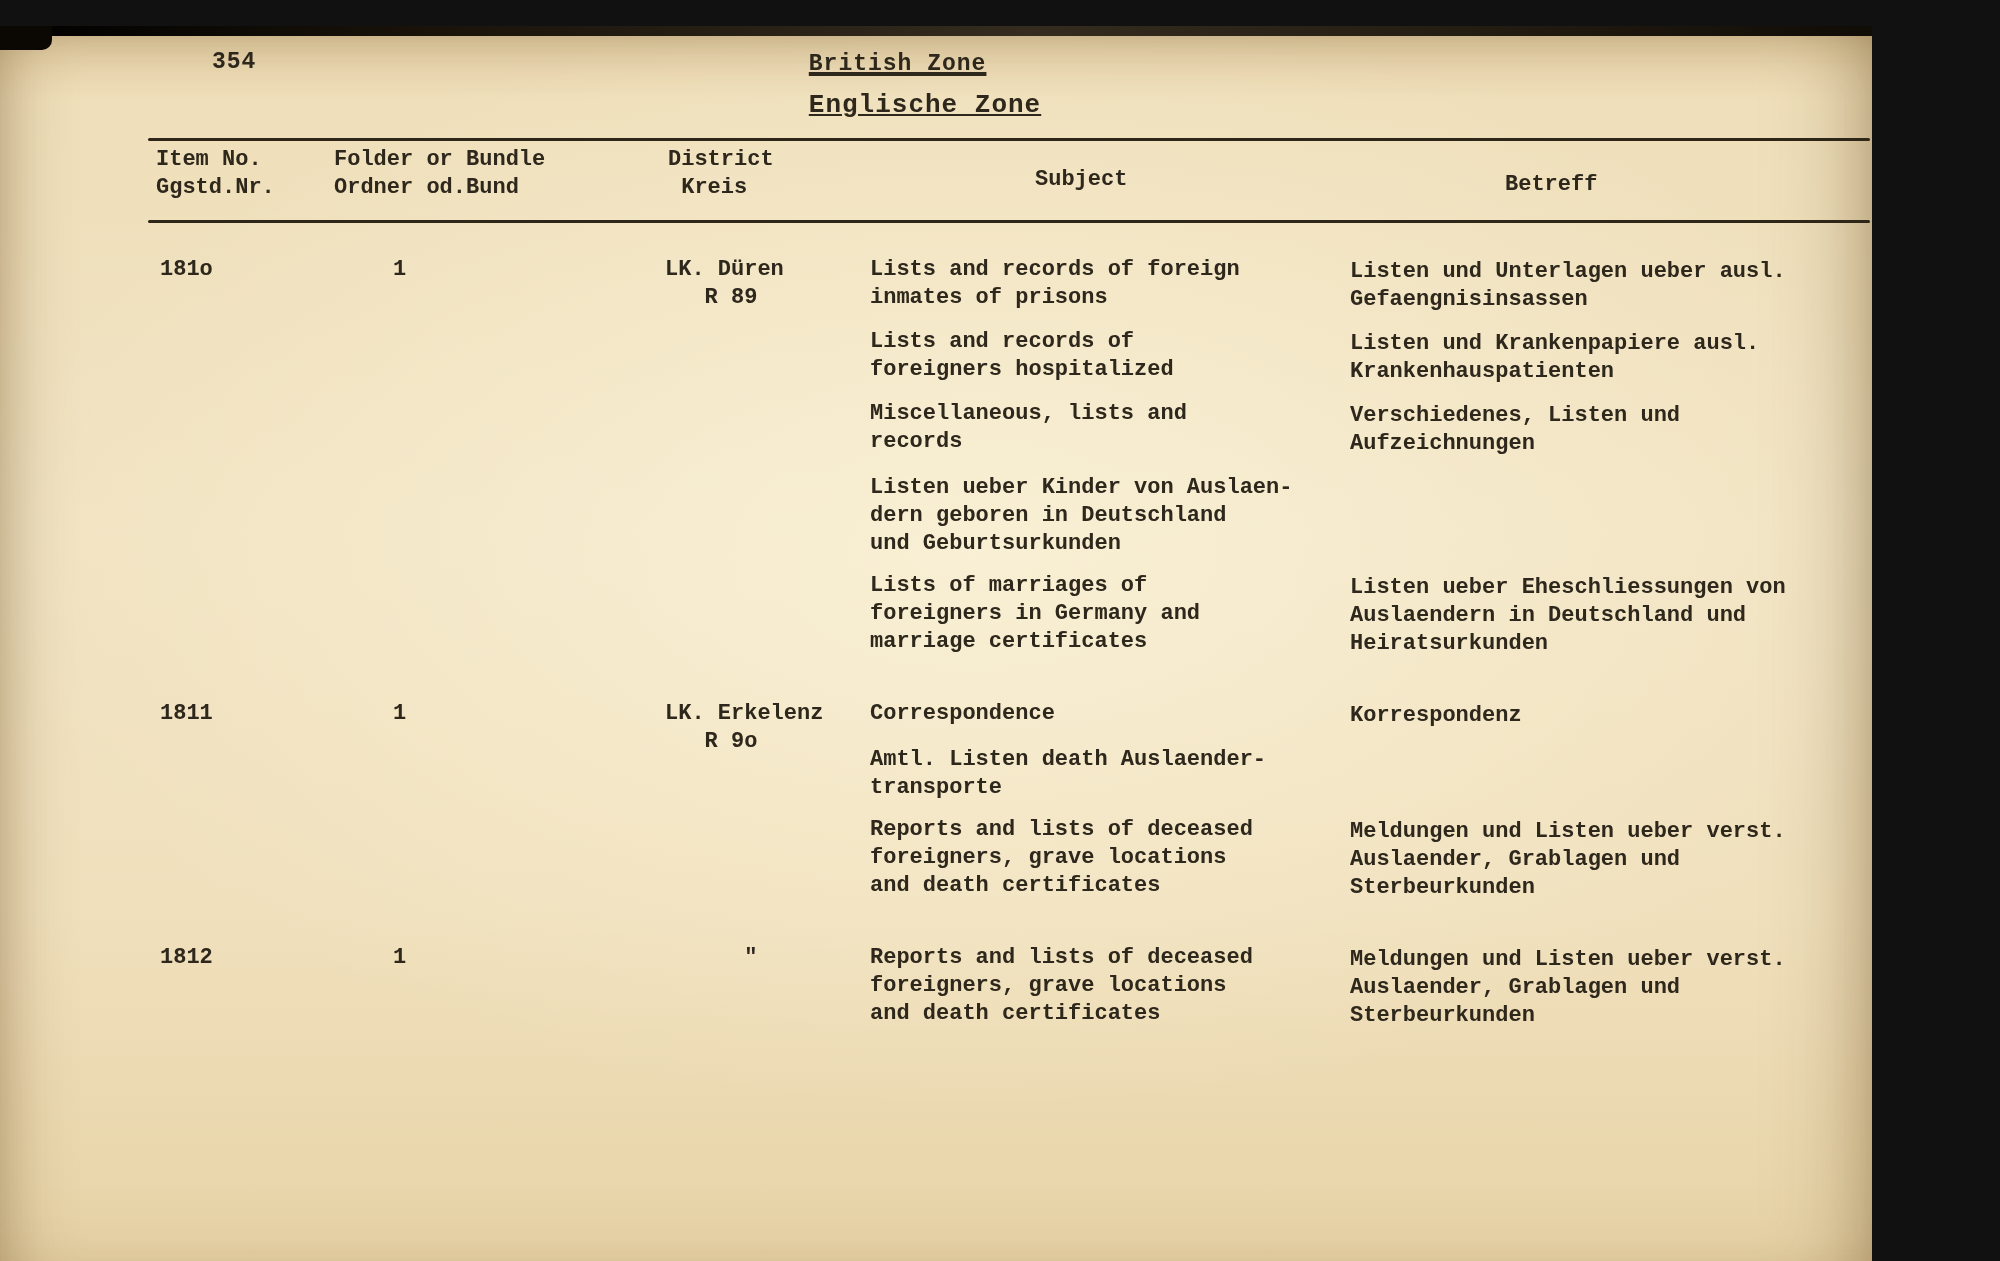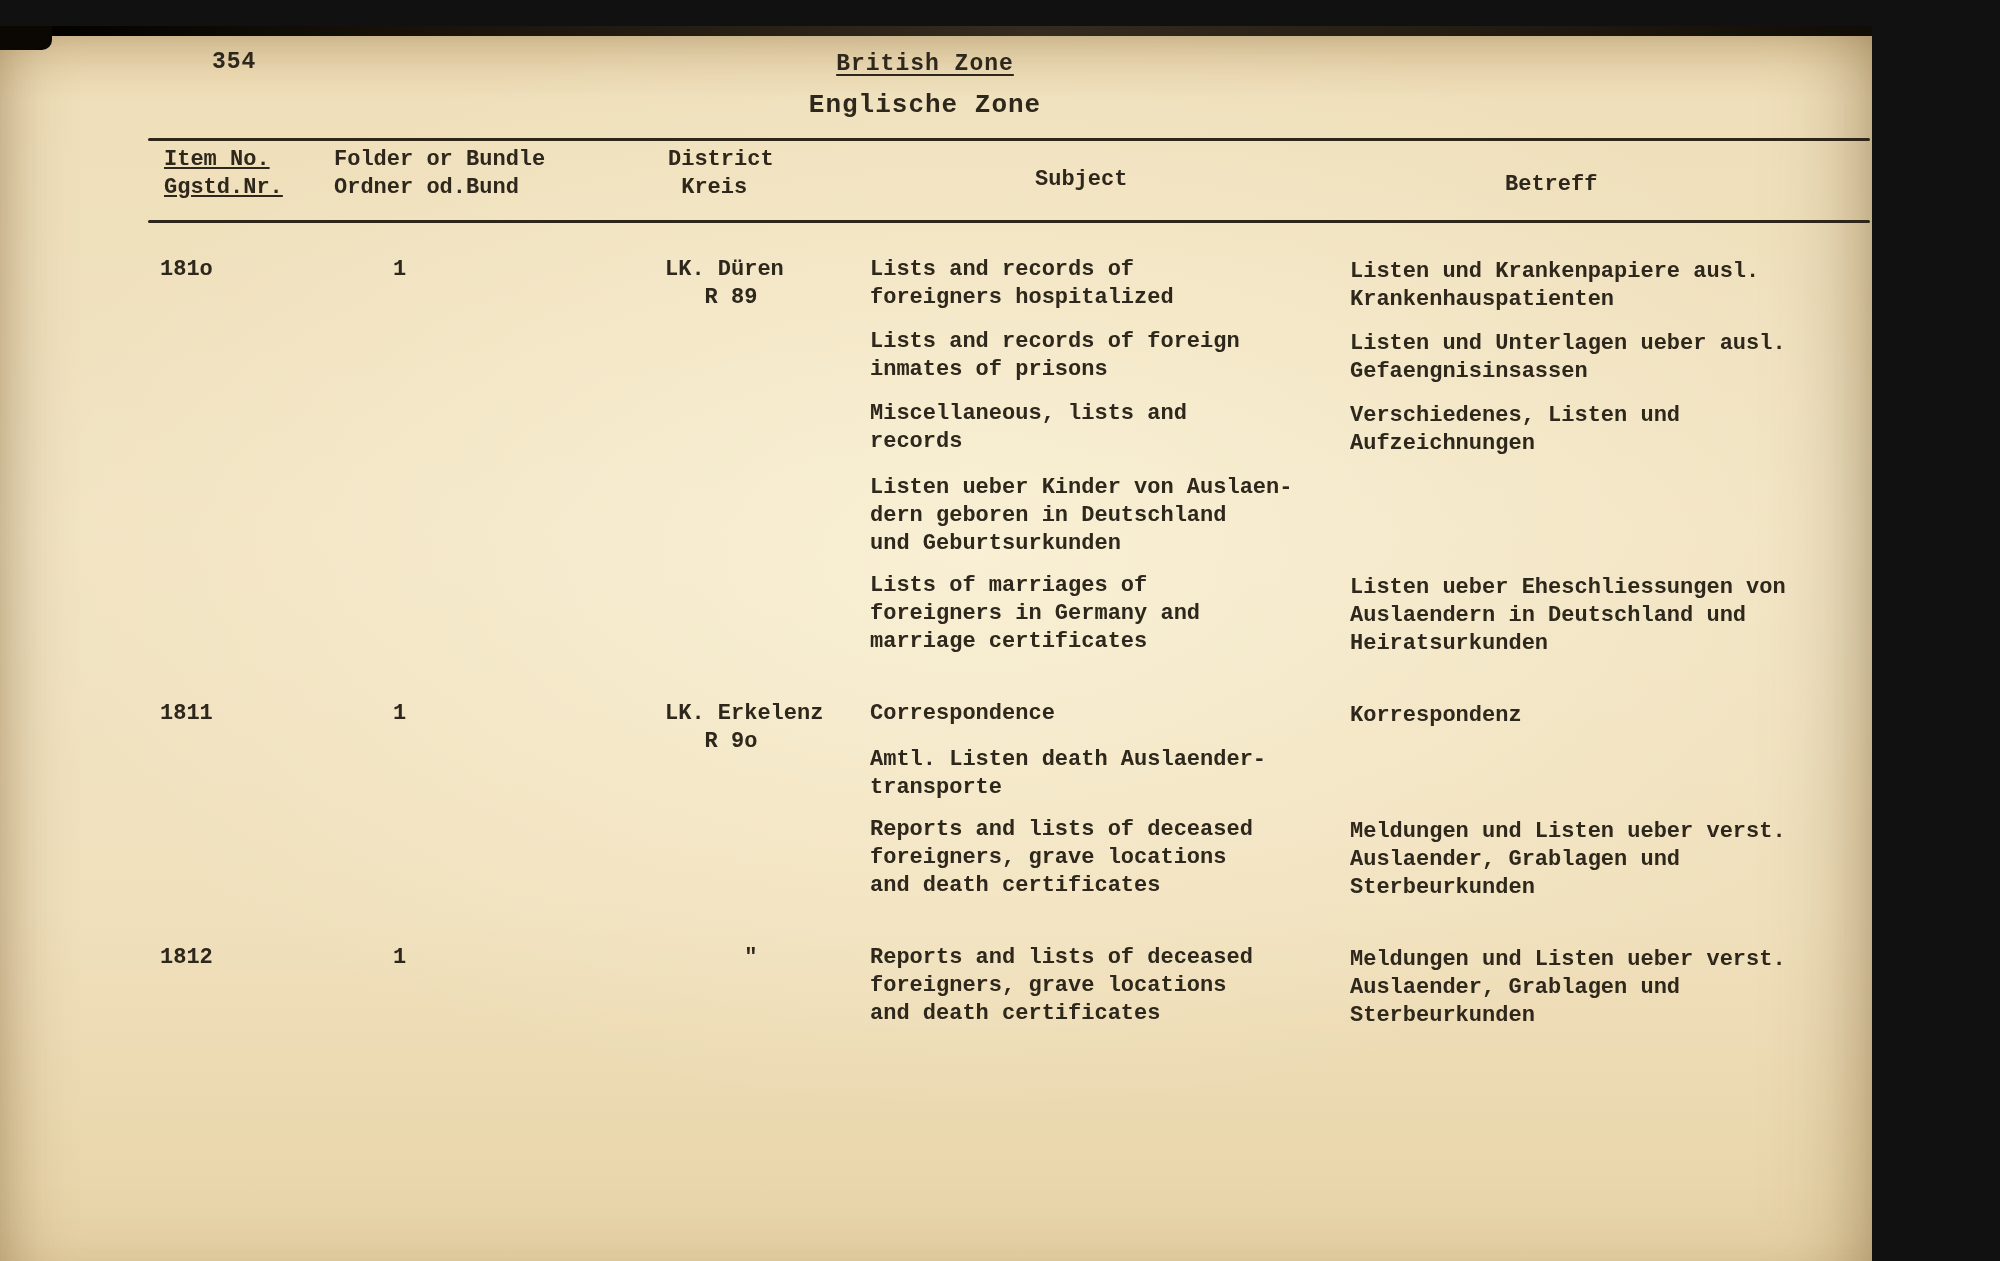--- a/index.html
+++ b/index.html
@@ -28,28 +28,28 @@
   }
   .corner-tl{
     position:absolute;top:0;left:0;width:52px;height:24px;
     background:#0b0804;border-radius:0 0 10px 0;
   }
   .bar-bottom{
     position:absolute;bottom:0;left:0;right:0;height:24px;
     background:linear-gradient(180deg,rgba(60,45,25,.25) 0%,#1a130a 45%,#000 100%);
   }
   .page-number{position:absolute;top:22px;left:212px;font-size:23px;letter-spacing:1px;}
-  .titles{position:absolute;top:24px;left:925px;transform:translateX(-50%);text-align:center;white-space:nowrap;}
+  .titles{position:absolute;top:24px;left:925px;transform:translateX(-50%);text-align:left;white-space:nowrap;text-decoration:underline;}
   .title{font-size:23px;text-decoration:underline;text-underline-offset:4px;letter-spacing:1px;}
   .subtitle{margin-top:13px;font-size:26px;letter-spacing:1px;}
   .rule{position:absolute;left:148px;width:1722px;height:3px;background:#2d2619;border-radius:2px;}
   .rule-1{top:112px;}
   .rule-2{top:194px;}
   .col-head{position:absolute;white-space:pre;}
-  .h-item{top:120px;left:164px;text-decoration:underline;}
+  .h-item{top:120px;left:156px;}
   .h-folder{top:120px;left:334px;}
   .h-district{top:120px;left:668px;}
   .h-subject{top:140px;left:1035px;}
   .h-betreff{top:145px;left:1505px;}
   .table-body{position:absolute;top:230px;left:150px;width:1722px;}
   .row{
     display:grid;
     grid-template-columns:180px 335px 205px 1fr;
     margin-bottom:42px;
   }
@@ -94,30 +94,30 @@
 
   <div class="table-body">
 
     <div class="row">
       <div class="c-item">181o</div>
       <div class="c-folder">1</div>
       <div class="c-district">LK. Düren
    R 89</div>
       <div class="c-entries">
         <div class="entry">
+          <div class="subject">Lists and records of foreign
+inmates of prisons</div>
+          <div class="betreff">Listen und Unterlagen ueber ausl.
+Gefaengnisinsassen</div>
+        </div>
+        <div class="entry">
           <div class="subject">Lists and records of
 foreigners hospitalized</div>
           <div class="betreff">Listen und Krankenpapiere ausl.
 Krankenhauspatienten</div>
-        </div>
-        <div class="entry">
-          <div class="subject">Lists and records of foreign
-inmates of prisons</div>
-          <div class="betreff">Listen und Unterlagen ueber ausl.
-Gefaengnisinsassen</div>
         </div>
         <div class="entry">
           <div class="subject">Miscellaneous, lists and
 records</div>
           <div class="betreff">Verschiedenes, Listen und
 Aufzeichnungen</div>
         </div>
         <div class="entry">
           <div class="betreff">Listen ueber Kinder von Auslaen-
 dern geboren in Deutschland

